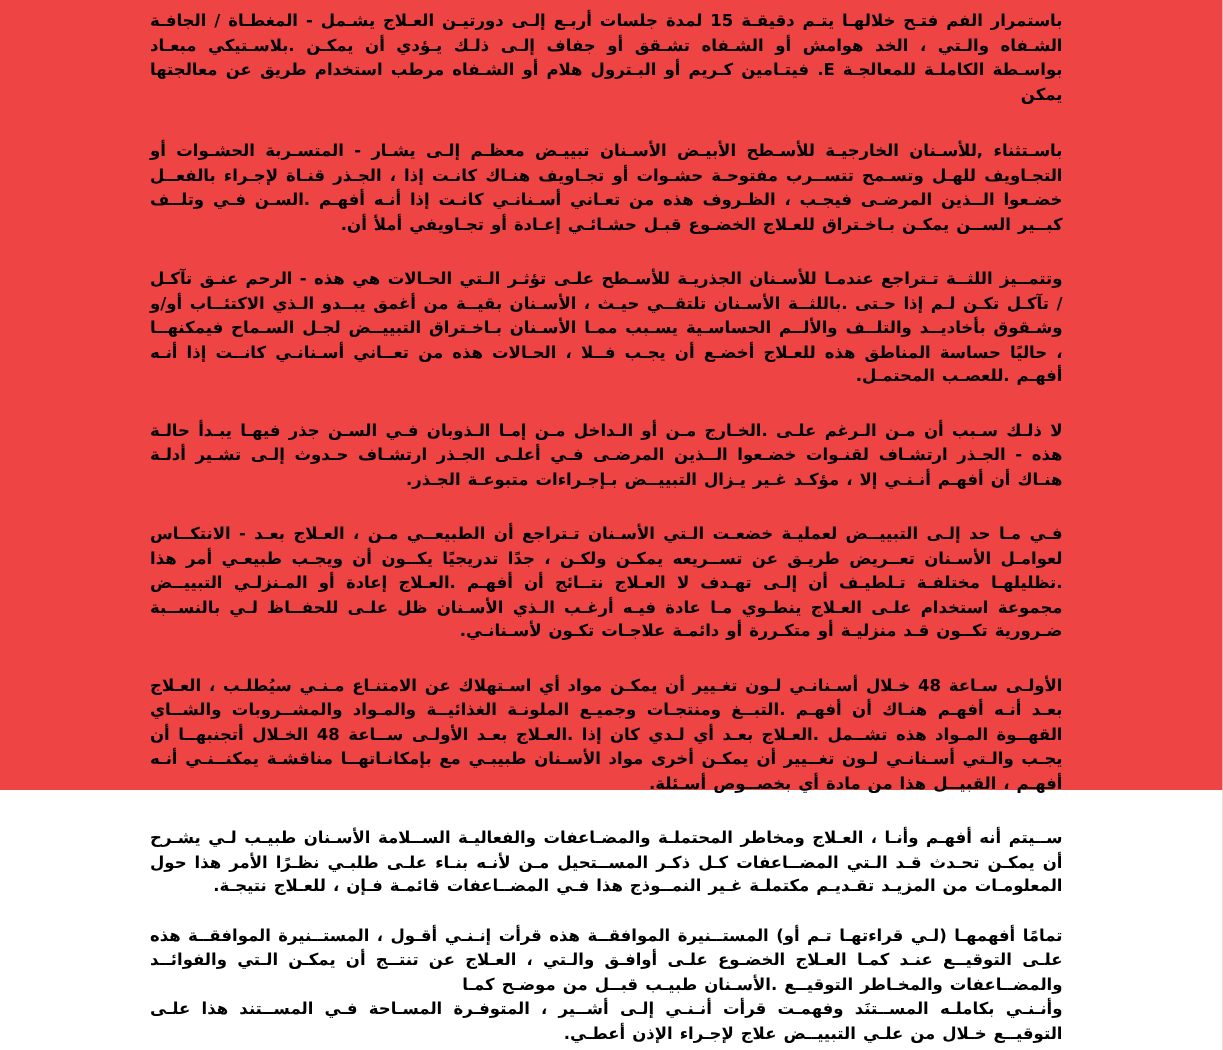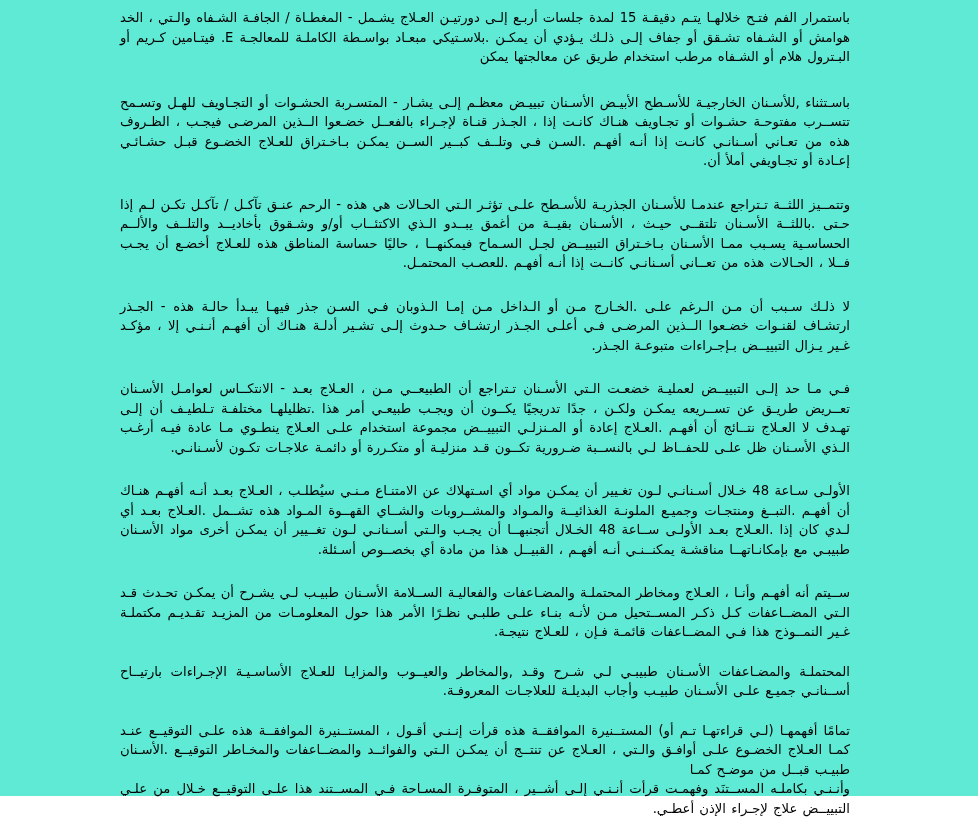--- a/index.html
+++ b/index.html
@@ -10,23 +10,24 @@
   body {
     width: 978px;
     height: 840px;
     font-family: "DejaVu Sans", "Liberation Sans", sans-serif;
     color: #000000;
     overflow: hidden;
   }
   .page {
     box-sizing: border-box;
     width: 978px;
-    height: 796px;
+    height: 632px;
     padding: 8px 128px 0 120px;
-    background: #5eead4;
+    background: #ef4444;
+    font-weight: bold;
   }
   .para {
     direction: rtl;
     text-align: justify;
     text-justify: inter-word;
     font-size: 13.2px;
     line-height: 19.5px;
     margin: 0 0 17px 0;
     white-space: pre-line;
     word-spacing: 1px;
@@ -45,16 +46,15 @@
 <body>
 
 <div class="page">
   <p class="para first">باستمرار الفم فتـح خلالهـا يتـم دقيقـة 15 لمدة جلسات أربـع إلـى دورتيـن العـلاج يشـمل - المغطـاة / الجافـة الشـفاه والـتي ، الخد هوامش أو الشـفاه تشـقق أو جفاف إلـى ذلـك يـؤدي أن يمكـن .بلاسـتيكي مبعـاد بواسـطة الكاملـة للمعالجـة E. فيتـامين كـريم أو البـترول هلام أو الشـفاه مرطب استخدام طريق عن معالجتها يمكن</p>
   <p class="para gap-lg">باسـتثناء ,للأسـنان الخارجيـة للأسـطح الأبيـض الأسـنان تبييـض معظـم إلـى يشـار - المتسـربة الحشـوات أو التجـاويف للهـل وتسـمح تتســرب مفتوحـة حشـوات أو تجـاويف هنـاك كانـت إذا ، الجـذر قنـاة لإجـراء بالفعــل خضـعوا الــذين المرضـى فيجـب ، الظـروف هذه من تعـاني أسـنانـي كانـت إذا أنـه أفهـم .السـن فـي وتلــف كبــير الســن يمكـن بـاخـتراق للعـلاج الخضـوع قبـل حشـائـي إعـادة أو تجـاويفي أملأ أن.</p>
   <p class="para gap-lg">وتتمــيز اللثــة تـتراجع عندمـا للأسـنان الجذريـة للأسـطح علـى تؤثـر الـتي الحـالات هي هذه - الرحم عنـق تآكـل / تآكـل تكـن لـم إذا حـتى .باللثــة الأسـنان تلتقــي حيـث ، الأسـنان بقيــة من أغمق يبــدو الـذي الاكتئــاب أو/و وشـقوق بأخاديــد والتلــف والألــم الحساسـية يسـبب ممـا الأسـنان بـاخـتراق التبييــض لجـل السـماح فيمكنهــا ، حاليًا حساسة المناطق هذه للعـلاج أخضـع أن يجـب فــلا ، الحـالات هذه من تعــاني أسـنانـي كانــت إذا أنـه أفهـم .للعصـب المحتمـل.</p>
   <p class="para gap-lg">لا ذلـك سـبب أن مـن الـرغم علـى .الخـارج مـن أو الـداخل مـن إمـا الـذوبان فـي السـن جذر فيهـا يبـدأ حالـة هذه - الجـذر ارتشـاف لقنـوات خضـعوا الــذين المرضـى فـي أعلـى الجـذر ارتشـاف حـدوث إلـى تشـير أدلـة هنـاك أن أفهـم أنـنـي إلا ، مؤكـد غـير يـزال التبييــض بـإجـراءات متبوعـة الجـذر.</p>
   <p class="para gap-lg">فـي مـا حد إلـى التبييــض لعمليـة خضعـت الـتي الأسـنان تـتراجع أن الطبيعــي مـن ، العـلاج بعـد - الانتكــاس لعوامـل الأسـنان تعــريض طريـق عن تســريعه يمكـن ولكـن ، جدًا تدريجيًا يكــون أن ويجـب طبيعـي أمر هذا .تظليلهـا مختلفـة تـلطيـف أن إلـى تهـدف لا العـلاج نتــائج أن أفهـم .العـلاج إعادة أو المـنزلـي التبييــض مجموعة استخدام علـى العـلاج ينطـوي مـا عادة فيـه أرغـب الـذي الأسـنان ظل علـى للحفــاظ لـي بالنســبة ضـرورية تكــون قـد منزليـة أو متكـررة أو دائمـة علاجـات تكـون لأسـنانـي.</p>
   <p class="para gap-lg">الأولـى سـاعة 48 خـلال أسـنانـي لـون تغـيير أن يمكـن مواد أي اسـتهلاك عن الامتنـاع مـنـي سيُطلـب ، العـلاج بعـد أنـه أفهـم هنـاك أن أفهـم .التبــغ ومنتجـات وجميـع الملونـة الغذائيــة والمـواد والمشــروبات والشــاي القهــوة المـواد هذه تشــمل .العـلاج بعـد أي لـدي كان إذا .العـلاج بعـد الأولـى ســاعة 48 الخـلال أتجنبهــا أن يجـب والـتي أسـنانـي لـون تغــيير أن يمكـن أخرى مواد الأسـنان طبيبـي مع بإمكانـاتهــا مناقشـة يمكنــنـي أنـه أفهـم ، القبيــل هذا من مادة أي بخصــوص أسـئلة.</p>
   <p class="para gap-md">ســيتم أنه أفهـم وأنـا ، العـلاج ومخاطر المحتملـة والمضـاعفات والفعاليـة الســلامة الأسـنان طبيـب لـي يشـرح أن يمكـن تحـدث قـد الـتي المضــاعفات كـل ذكـر المســتحيل مـن لأنـه بنـاء علـى طلبـي نظـرًا الأمر هذا حول المعلومـات من المزيـد تقـديـم مكتملـة غـير النمــوذج هذا فـي المضــاعفات قائمـة فـإن ، للعـلاج نتيجـة.</p>
-  <p class="para gap-md">المحتملـة والمضـاعفات الأسـنان طبيبـي لـي شـرح وقـد ,والمخاطر والعيــوب والمزايـا للعـلاج الأساسـيـة الإجـراءات بارتيــاح أســنانـي جميـع علـى الأسـنان طبيـب وأجاب البديلـة للعلاجـات المعروفـة.</p>
   <p class="para">تمامًا أفهمهـا (لـي قراءتهـا تـم أو) المستــنيرة الموافقــة هذه قرأت إنـنـي أقـول ، المستــنيرة الموافقــة هذه علـى التوقيــع عنـد كمـا العـلاج الخضـوع علـى أوافـق والـتي ، العـلاج عن تنتــج أن يمكـن الـتي والفوائــد والمضــاعفات والمخـاطر التوقيــع .الأسـنان طبيـب قبــل من موضـح كمـا
 وأنـنـي بكاملـه المســتنَد وفهمـت قرأت أنـنـي إلـى أشــير ، المتوفـرة المسـاحة فـي المســتند هذا علـى التوقيــع خـلال من علـي التبييــض علاج لإجـراء الإذن أعطـي.</p>
 </div>
 
 </body></html>

